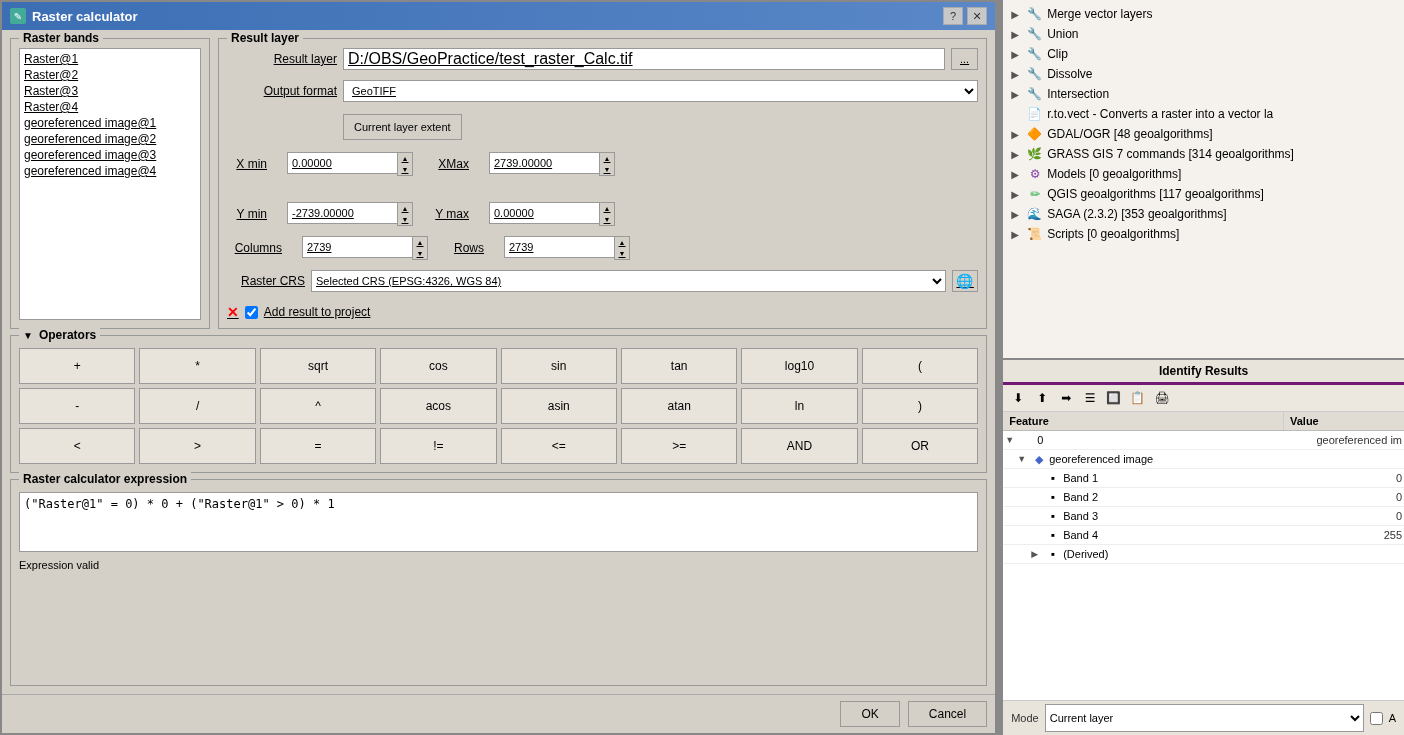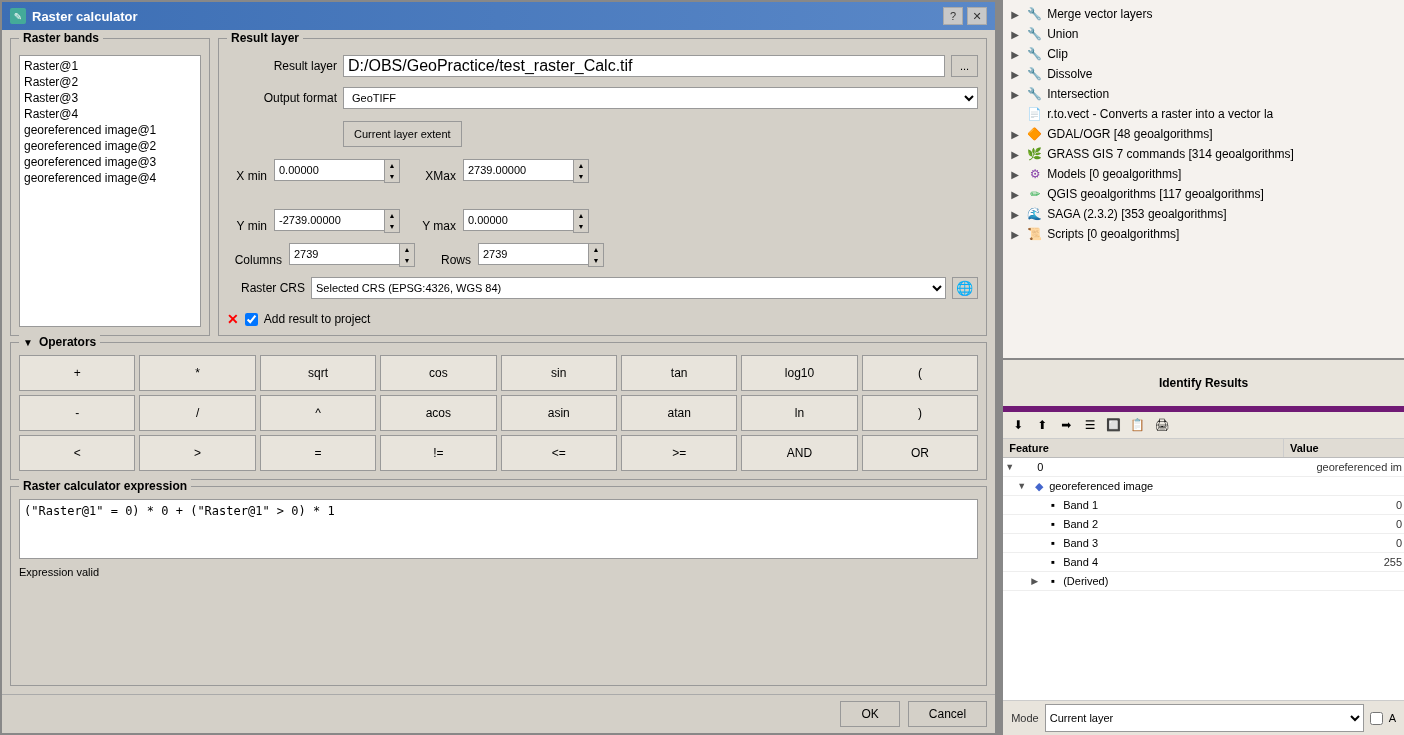--- a/index.html
+++ b/index.html
@@ -87,21 +87,22 @@
       display: flex;
       gap: 8px;
       flex: 0 0 auto;
     }
 
     
     .group-box {
       border: 1px solid #999;
       background: #d4d0c8;
       position: relative;
-      padding: 16px 8px 8px 8px;
+      padding: 9px 8px 8px 8px;
+      text-decoration: underline;
     }
 
     .group-box-title {
       position: absolute;
       top: -8px;
       left: 8px;
       background: #d4d0c8;
       padding: 0 4px;
       font-weight: bold;
       font-size: 12px;
@@ -188,22 +189,22 @@
       width: fit-content;
     }
 
     .coords-row {
       display: flex;
       gap: 12px;
     }
 
     .coord-group {
       display: flex;
-      align-items: flex-end;
-      gap: 7px;
+      align-items: center;
+      gap: 20px;
     }
 
     .coord-label {
       color: #000;
       width: 50px;
       text-align: right;
     }
 
     .crs-row {
       display: flex;
@@ -395,22 +396,22 @@
     
     .identify-results {
       flex: 1;
       background: #f5f2ee;
       display: flex;
       flex-direction: column;
     }
 
     .identify-header {
       background: #e8e4dc;
-      padding: 16px 8px;
-      border-bottom: 6px solid #701a75;
+      padding: 4px 8px;
+      border-bottom: 3px solid #701a75;
       font-weight: bold;
       font-size: 12px;
       text-align: center;
     }
 
     .identify-toolbar {
       display: flex;
       align-items: center;
       padding: 2px 4px;
       gap: 2px;

